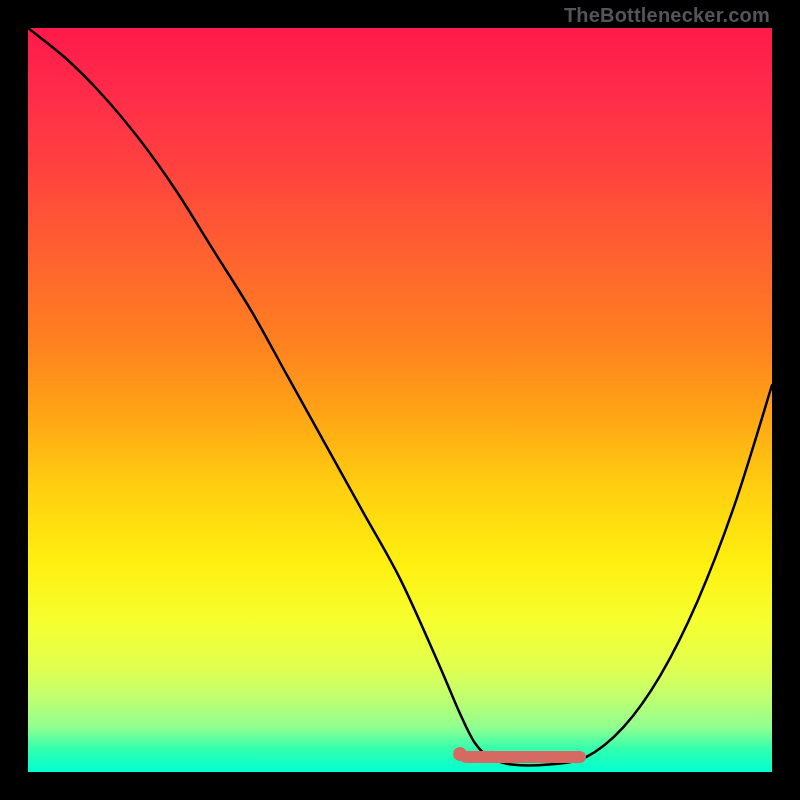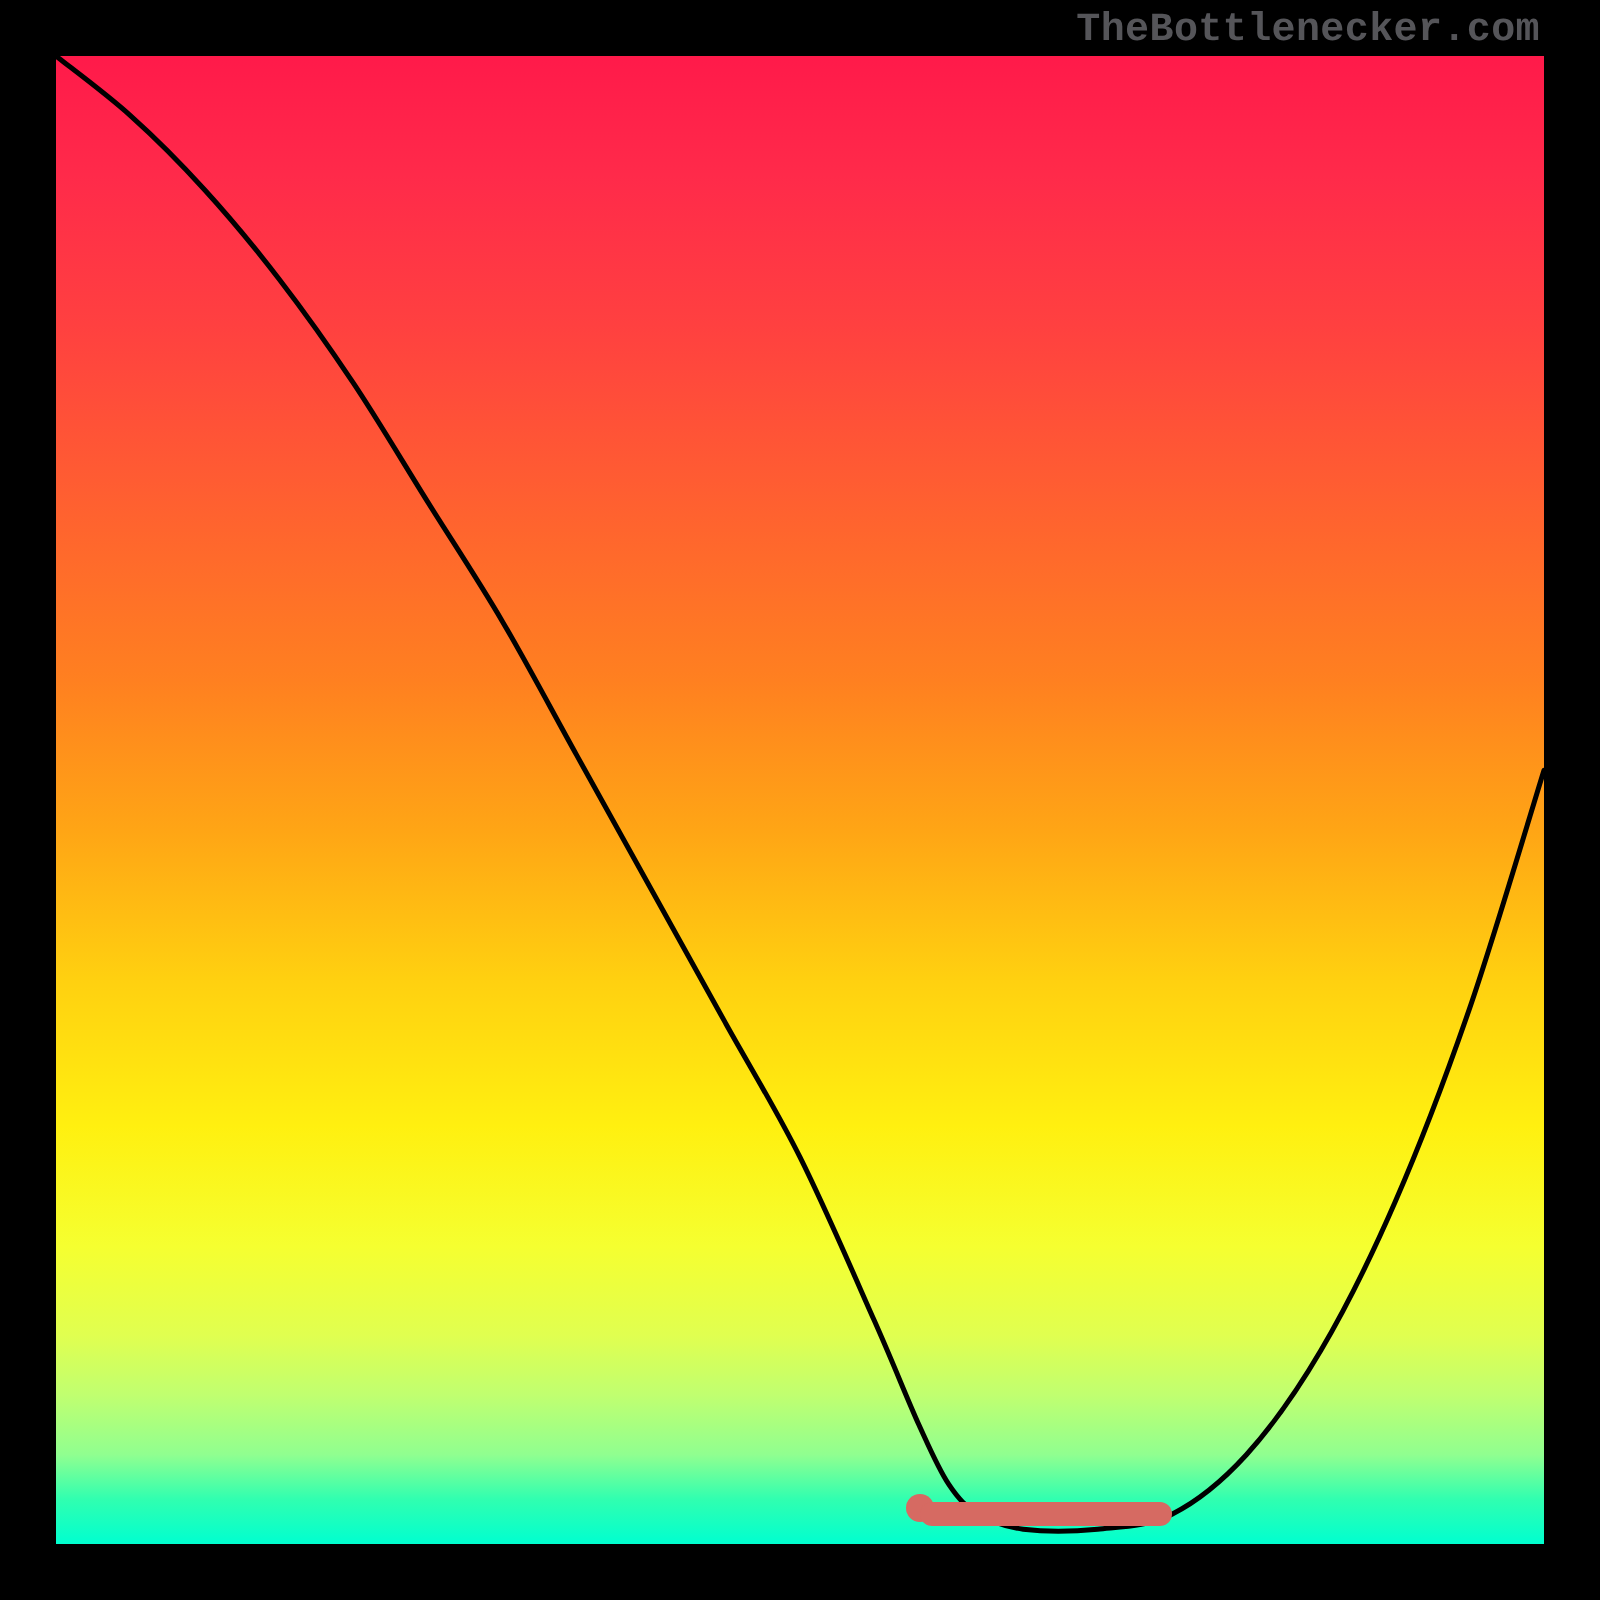--- a/index.html
+++ b/index.html
@@ -31,21 +31,21 @@
       #90ff90 94%,
       #30ffb0 97%,
       #00ffd0 100%
     );
     overflow: hidden;
   }
   .attribution {
     position: absolute;
     top: 4px;
     right: 30px;
-    font-family: Liberation Mono, monospace;
+    font-family: Liberation Sans, sans-serif;
     font-size: 20px;
     font-weight: bold;
     color: #555559;
     letter-spacing: 0.2px;
   }
   svg.curve {
     position: absolute;
     left: 0;
     top: 0;
     width: 744px;

